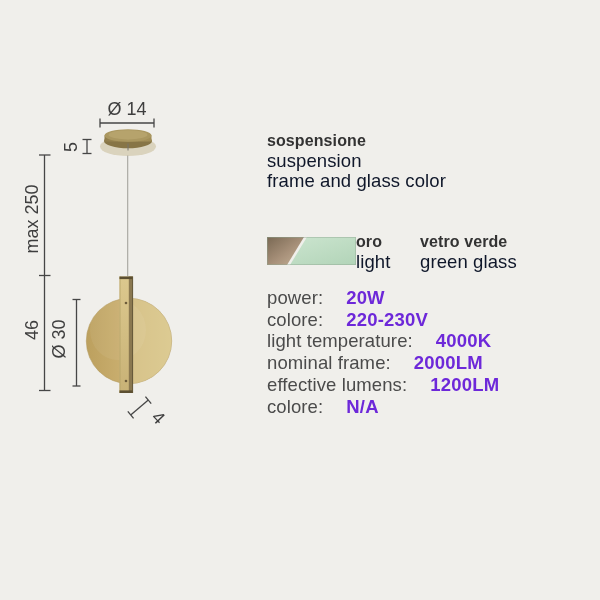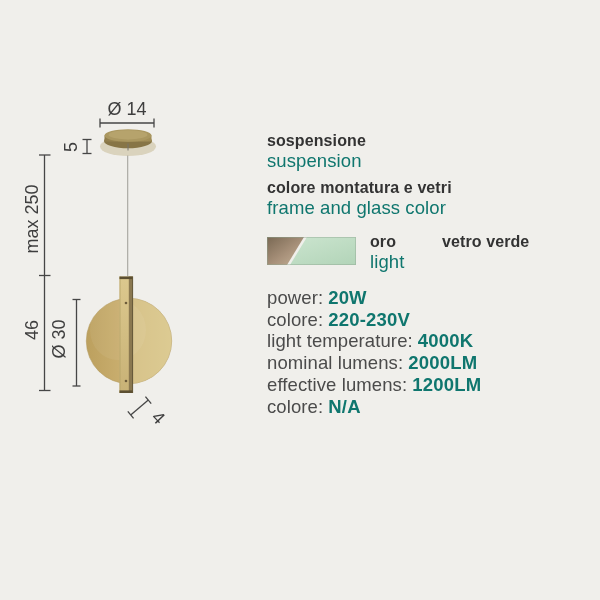--- a/index.html
+++ b/index.html
@@ -12,32 +12,32 @@
   .stage{position:absolute;inset:0}
 
   
   #drawing{position:absolute;left:0;top:0}
   .dl{stroke:#464646;stroke-width:1.3;stroke-linecap:butt;fill:none}
   .dim-label{fill:#3e3e3e;font-size:18px;font-family:"Liberation Sans",sans-serif}
 
   
   #titles{position:absolute;left:267px;top:131px}
   .t-b{font-weight:bold;font-size:16px;line-height:20px;color:#333;letter-spacing:.1px}
-  .t-r{font-size:18.5px;line-height:20px;color:#0f766e;letter-spacing:.1px}
+  .t-r{font-size:18.5px;line-height:20px;color:#0f172a;letter-spacing:.1px}
   .pair2{margin-top:7px}
 
   #finish-row{position:absolute;left:267px;top:232px;display:flex;align-items:flex-start}
   #swatch{width:89px;height:28px;margin-top:5px;position:relative;flex:0 0 auto}
-  .finish-col{margin-left:14px}
-  .finish-col.second{margin-left:23px}
+  .finish-col{}
+  .finish-col.second{margin-left:15px}
   .finish-col .t-b,.finish-col .t-r{line-height:20px}
   .finish-col.first{min-width:49px}
 
   #specs{position:absolute;left:267px;top:287px;font-size:18.5px;line-height:21.7px;color:#4b4b4b;letter-spacing:.1px}
-  #specs b{color:#0f766e;margin-left:5px;letter-spacing:.2px}
+  #specs b{color:#6d28d9;margin-left:23px;letter-spacing:.2px}
 </style>
 </head>
 <body>
 
 <div class="stage">
 
   <svg id="drawing" width="260" height="460" viewBox="0 0 260 460">
     <defs>
       <linearGradient id="discGrad" x1="0" y1="0" x2="1" y2="0">
         <stop offset="0" stop-color="#bca05e"></stop>
@@ -120,21 +120,20 @@
       <line x1="-11.5" y1="0" x2="11.5" y2="0"></line>
       <line x1="-11.5" y1="-4.5" x2="-11.5" y2="4.5"></line>
       <line x1="11.5" y1="-4.5" x2="11.5" y2="4.5"></line>
     </g>
     <text class="dim-label" transform="translate(157.5,418.5) rotate(46)" text-anchor="middle" dominant-baseline="middle">4</text>
   </svg>
 
   <div id="titles">
     <div class="t-b">sospensione</div>
     <div class="t-r">suspension</div>
-    <div class="t-b pair2">colore montatura e vetri</div>
     <div class="t-r">frame and glass color</div>
   </div>
 
   <div id="finish-row">
     <svg id="swatch" width="89" height="28" viewBox="0 0 89 28">
       <defs>
         <linearGradient id="swGreen" x1="0" y1="0" x2="1" y2="1">
           <stop offset="0" stop-color="#cfe7d2"></stop>
           <stop offset="1" stop-color="#b2d4b8"></stop>
         </linearGradient>
@@ -148,25 +147,26 @@
       <polygon points="0,0 40,0 23,28 0,28" fill="#f0efeb"></polygon>
       <polygon points="0,0 37,0 20,28 0,28" fill="url(#swGold)"></polygon>
       <rect x="0.4" y="0.4" width="88.2" height="27.2" fill="none" stroke="#8fa892" stroke-opacity="0.55" stroke-width="0.8"></rect>
     </svg>
     <div class="finish-col first">
       <div class="t-b">oro</div>
       <div class="t-r">light</div>
     </div>
     <div class="finish-col second">
       <div class="t-b">vetro verde</div>
+      <div class="t-r">green glass</div>
     </div>
   </div>
 
   <div id="specs">
     <div class="spec"><span>power:</span><b>20W</b></div>
     <div class="spec"><span>colore:</span><b>220-230V</b></div>
     <div class="spec"><span>light temperature:</span><b>4000K</b></div>
-    <div class="spec"><span>nominal lumens:</span><b>2000LM</b></div>
+    <div class="spec"><span>nominal frame:</span><b>2000LM</b></div>
     <div class="spec"><span>effective lumens:</span><b>1200LM</b></div>
     <div class="spec"><span>colore:</span><b>N/A</b></div>
   </div>
 
 </div>
 
 </body></html>

